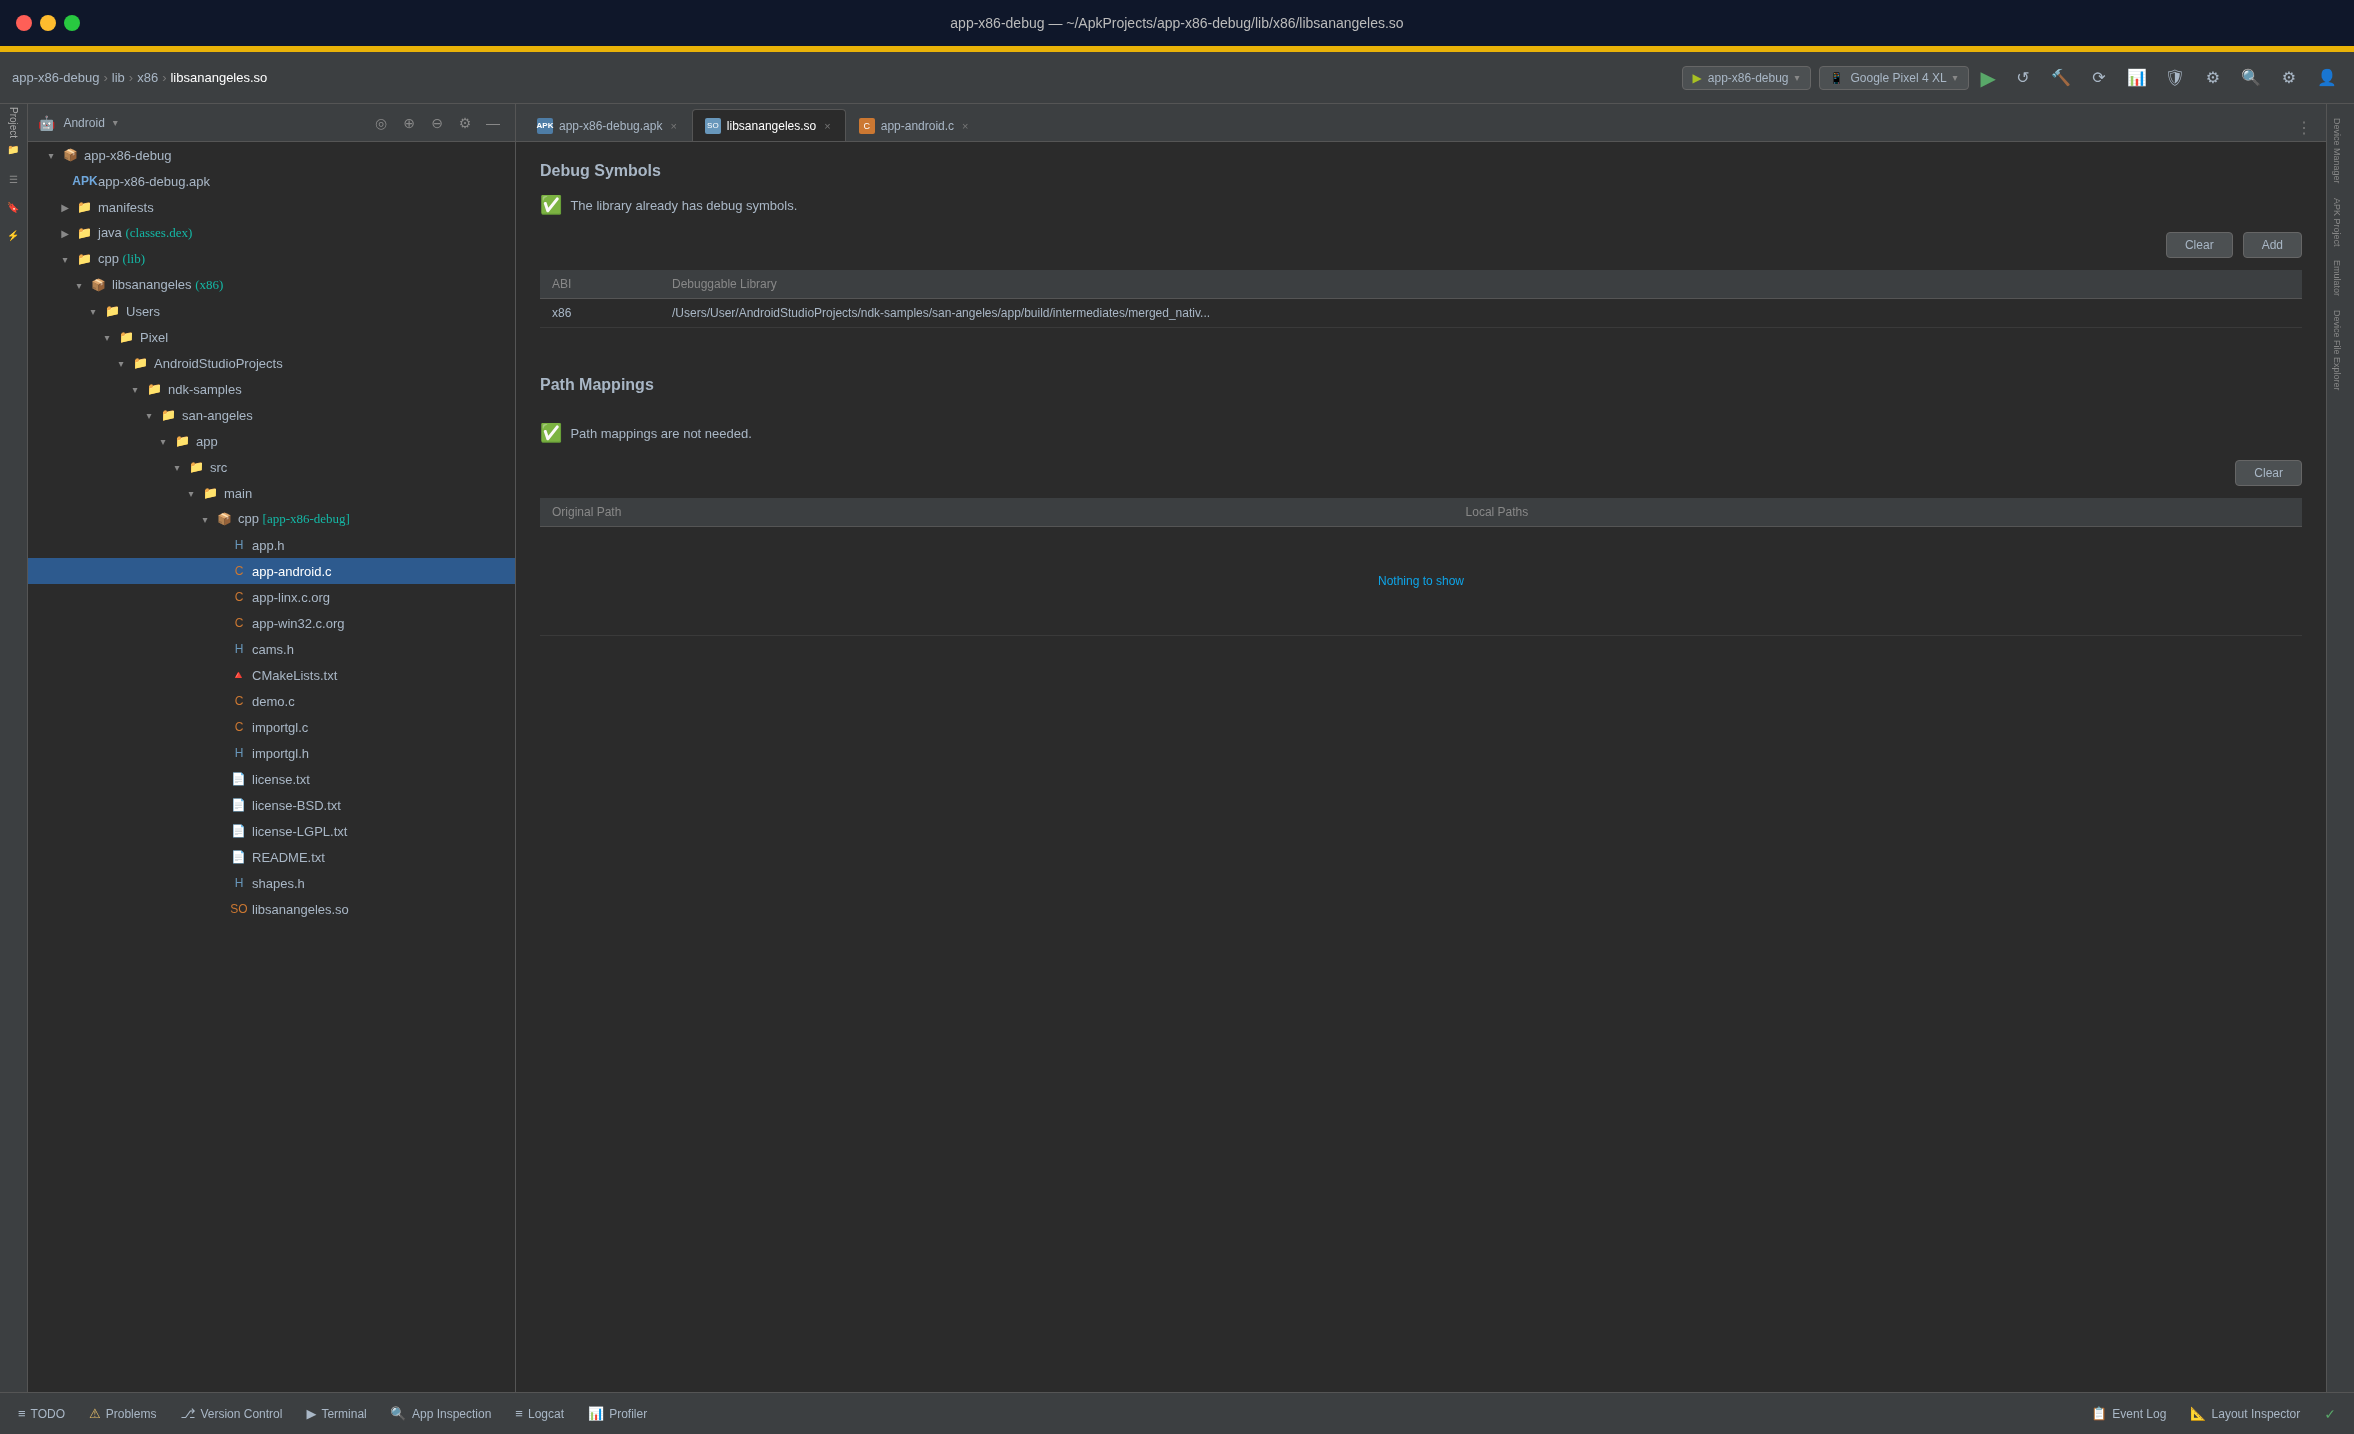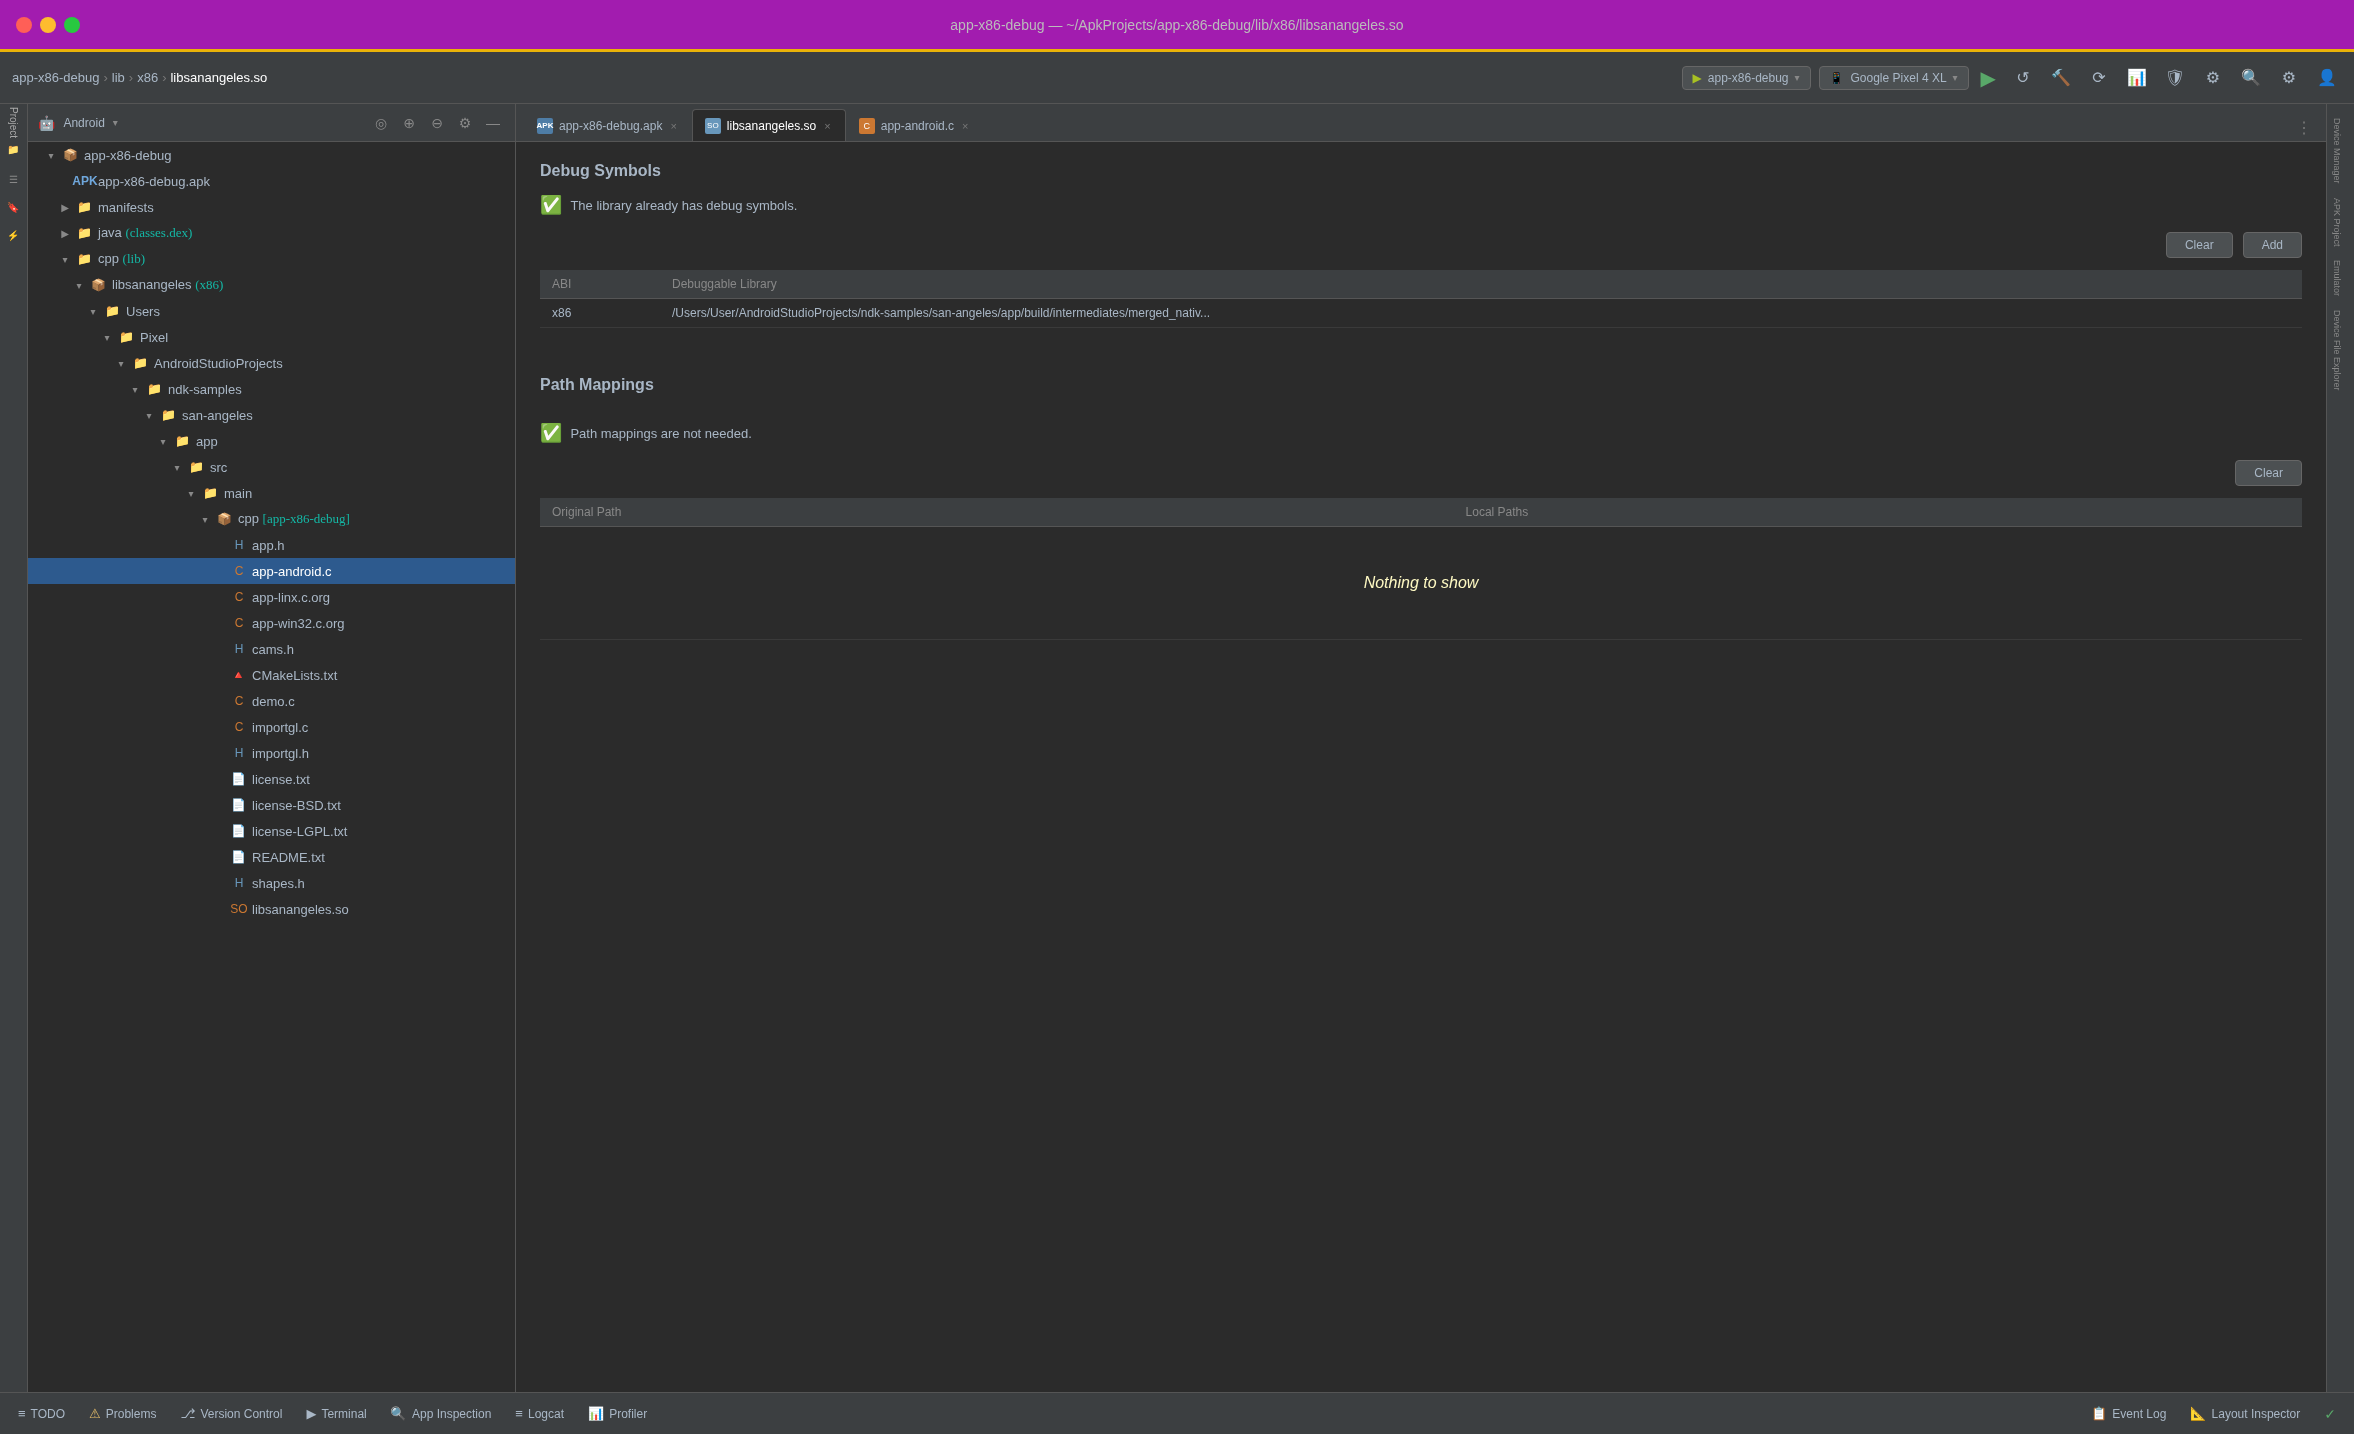--- a/index.html
+++ b/index.html
@@ -10,27 +10,27 @@
       color: #a9b7c6;
       width: 2354px;
       height: 1434px;
       overflow: hidden;
       display: flex;
       flex-direction: column;
     }
 
     
     .title-bar {
-      background: #a21caf;
+      background: #0f172a;
       height: 52px;
       display: flex;
       align-items: center;
       justify-content: center;
       position: relative;
-      border-bottom: 3px solid #eab308;
+      border-bottom: 6px solid #eab308;
       flex-shrink: 0;
     }
     .title-bar-title {
       font-size: 14px;
       color: #bbb;
       font-weight: 400;
     }
     .window-controls {
       position: absolute;
       left: 16px;
@@ -338,24 +338,23 @@
     }
 
     .path-mappings-header {
       display: flex;
       align-items: flex-end;
       justify-content: space-between;
       margin-bottom: 14px;
     }
     .nothing-to-show {
       text-align: center;
-      color: #fef9c3;
+      color: #0ea5e9;
       padding: 40px 0;
-      font-size: 16px;
-      font-style: italic;
+      font-size: 12px;
     }
 
     
     .side-icons-right {
       width: 28px;
       background: #3c3f41;
       border-left: 1px solid #555;
       display: flex;
       flex-direction: column;
       align-items: center;

